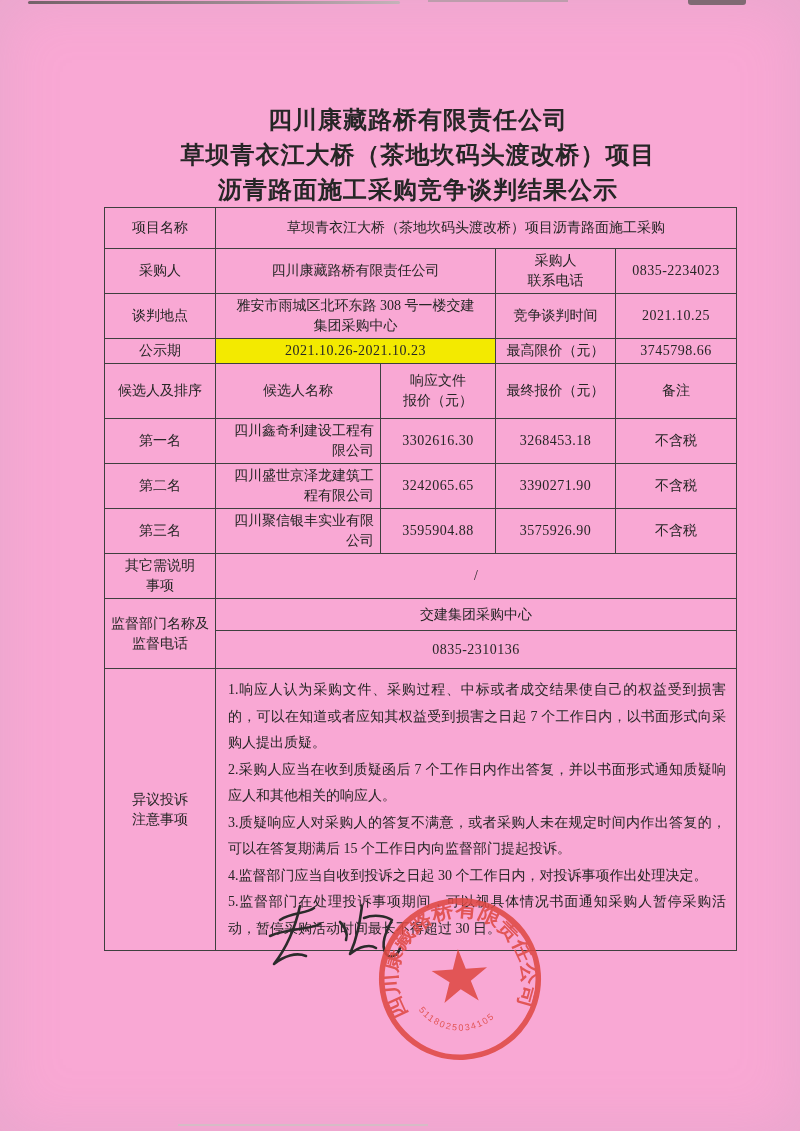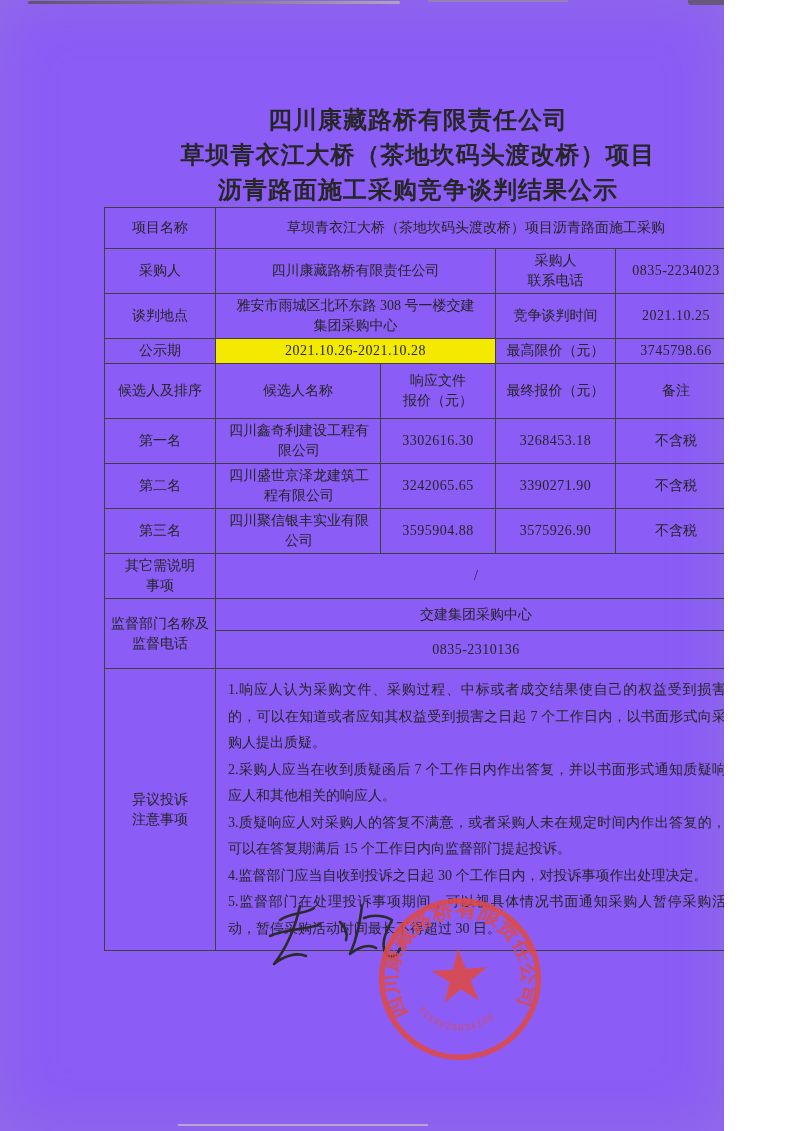--- a/index.html
+++ b/index.html
@@ -1,33 +1,33 @@
 <!DOCTYPE html>
 <html><head>
 <meta charset="utf-8">
 <style>
   html,body{margin:0;padding:0;}
   body{font-family:"Liberation Serif","DejaVu Serif",serif;color:#262626;}
-  #page{position:relative;width:724px;height:1131px;background:#8b5cf6;overflow:hidden;
+  #page{position:relative;width:800px;height:1131px;background:#f9a8d4;overflow:hidden;
         box-shadow:inset 0 0 60px rgba(170,165,178,0.22);}
   
   .scan-line-top1{position:absolute;left:28px;top:1px;width:372px;height:3px;background:linear-gradient(90deg,#55504f,#8a8684 60%,#b9b5b3);border-radius:2px;opacity:.8;}
   .scan-line-top2{position:absolute;left:428px;top:0;width:140px;height:2px;background:#9b9695;opacity:.6;}
   .scan-line-top3{position:absolute;left:688px;top:0;width:58px;height:5px;background:#5a5554;border-radius:0 0 3px 3px;opacity:.75;}
   .scan-line-bottom{position:absolute;left:178px;top:1124px;width:250px;height:2px;background:#c9c4c2;opacity:.7;}
 
   
   #title-block{position:absolute;left:0;top:103px;width:836px;text-align:center;}
   #title-block .t{font-size:24px;font-weight:bold;line-height:35px;letter-spacing:1px;}
 
   
   #main-table{position:absolute;left:104px;top:207px;border-collapse:collapse;table-layout:fixed;width:632px;}
   #main-table td{border:1px solid #3f3f3f;text-align:center;vertical-align:middle;font-size:14px;line-height:20px;padding:2px 4px;box-sizing:border-box;}
   #main-table .prewrap{white-space:pre-line;}
-  #main-table .left{text-align:center;padding-left:8px;padding-right:6px;}
+  #main-table .left{text-align:right;padding-left:8px;padding-right:6px;}
   #main-table .hl{background:#f3ea00;}
   #main-table td.objection-cell{text-align:left;vertical-align:middle;padding:8px 10px 8px 12px;margin-top:24px;}
   .objection-item{font-size:14px;line-height:26.5px;text-align:justify;}
   .num{letter-spacing:.5px;}
 
   
   #sign-row{position:absolute;left:98px;top:921px;font-size:19px;letter-spacing:1.5px;}
   #signature{position:absolute;left:262px;top:896px;}
   
   #stamp{position:absolute;left:374px;top:893px;transform:rotate(-4deg);opacity:.88;}
@@ -70,21 +70,21 @@
       </tr>
       <tr style="height:45px;">
         <td>谈判地点</td>
         <td colspan="2" class="prewrap">雅安市雨城区北环东路 308 号一楼交建
 集团采购中心</td>
         <td>竞争谈判时间</td>
         <td class="num">2021.10.25</td>
       </tr>
       <tr style="height:25px;margin-top:28px;">
         <td>公示期</td>
-        <td colspan="2" class="hl num">2021.10.26-2021.10.28</td>
+        <td colspan="2" class="hl num">2021.10.26-2021.10.23</td>
         <td>最高限价（元）</td>
         <td class="num">3745798.66</td>
       </tr>
       <tr style="height:55px;">
         <td>候选人及排序</td>
         <td>候选人名称</td>
         <td class="prewrap">响应文件
 报价（元）</td>
         <td>最终报价（元）</td>
         <td>备注</td>

